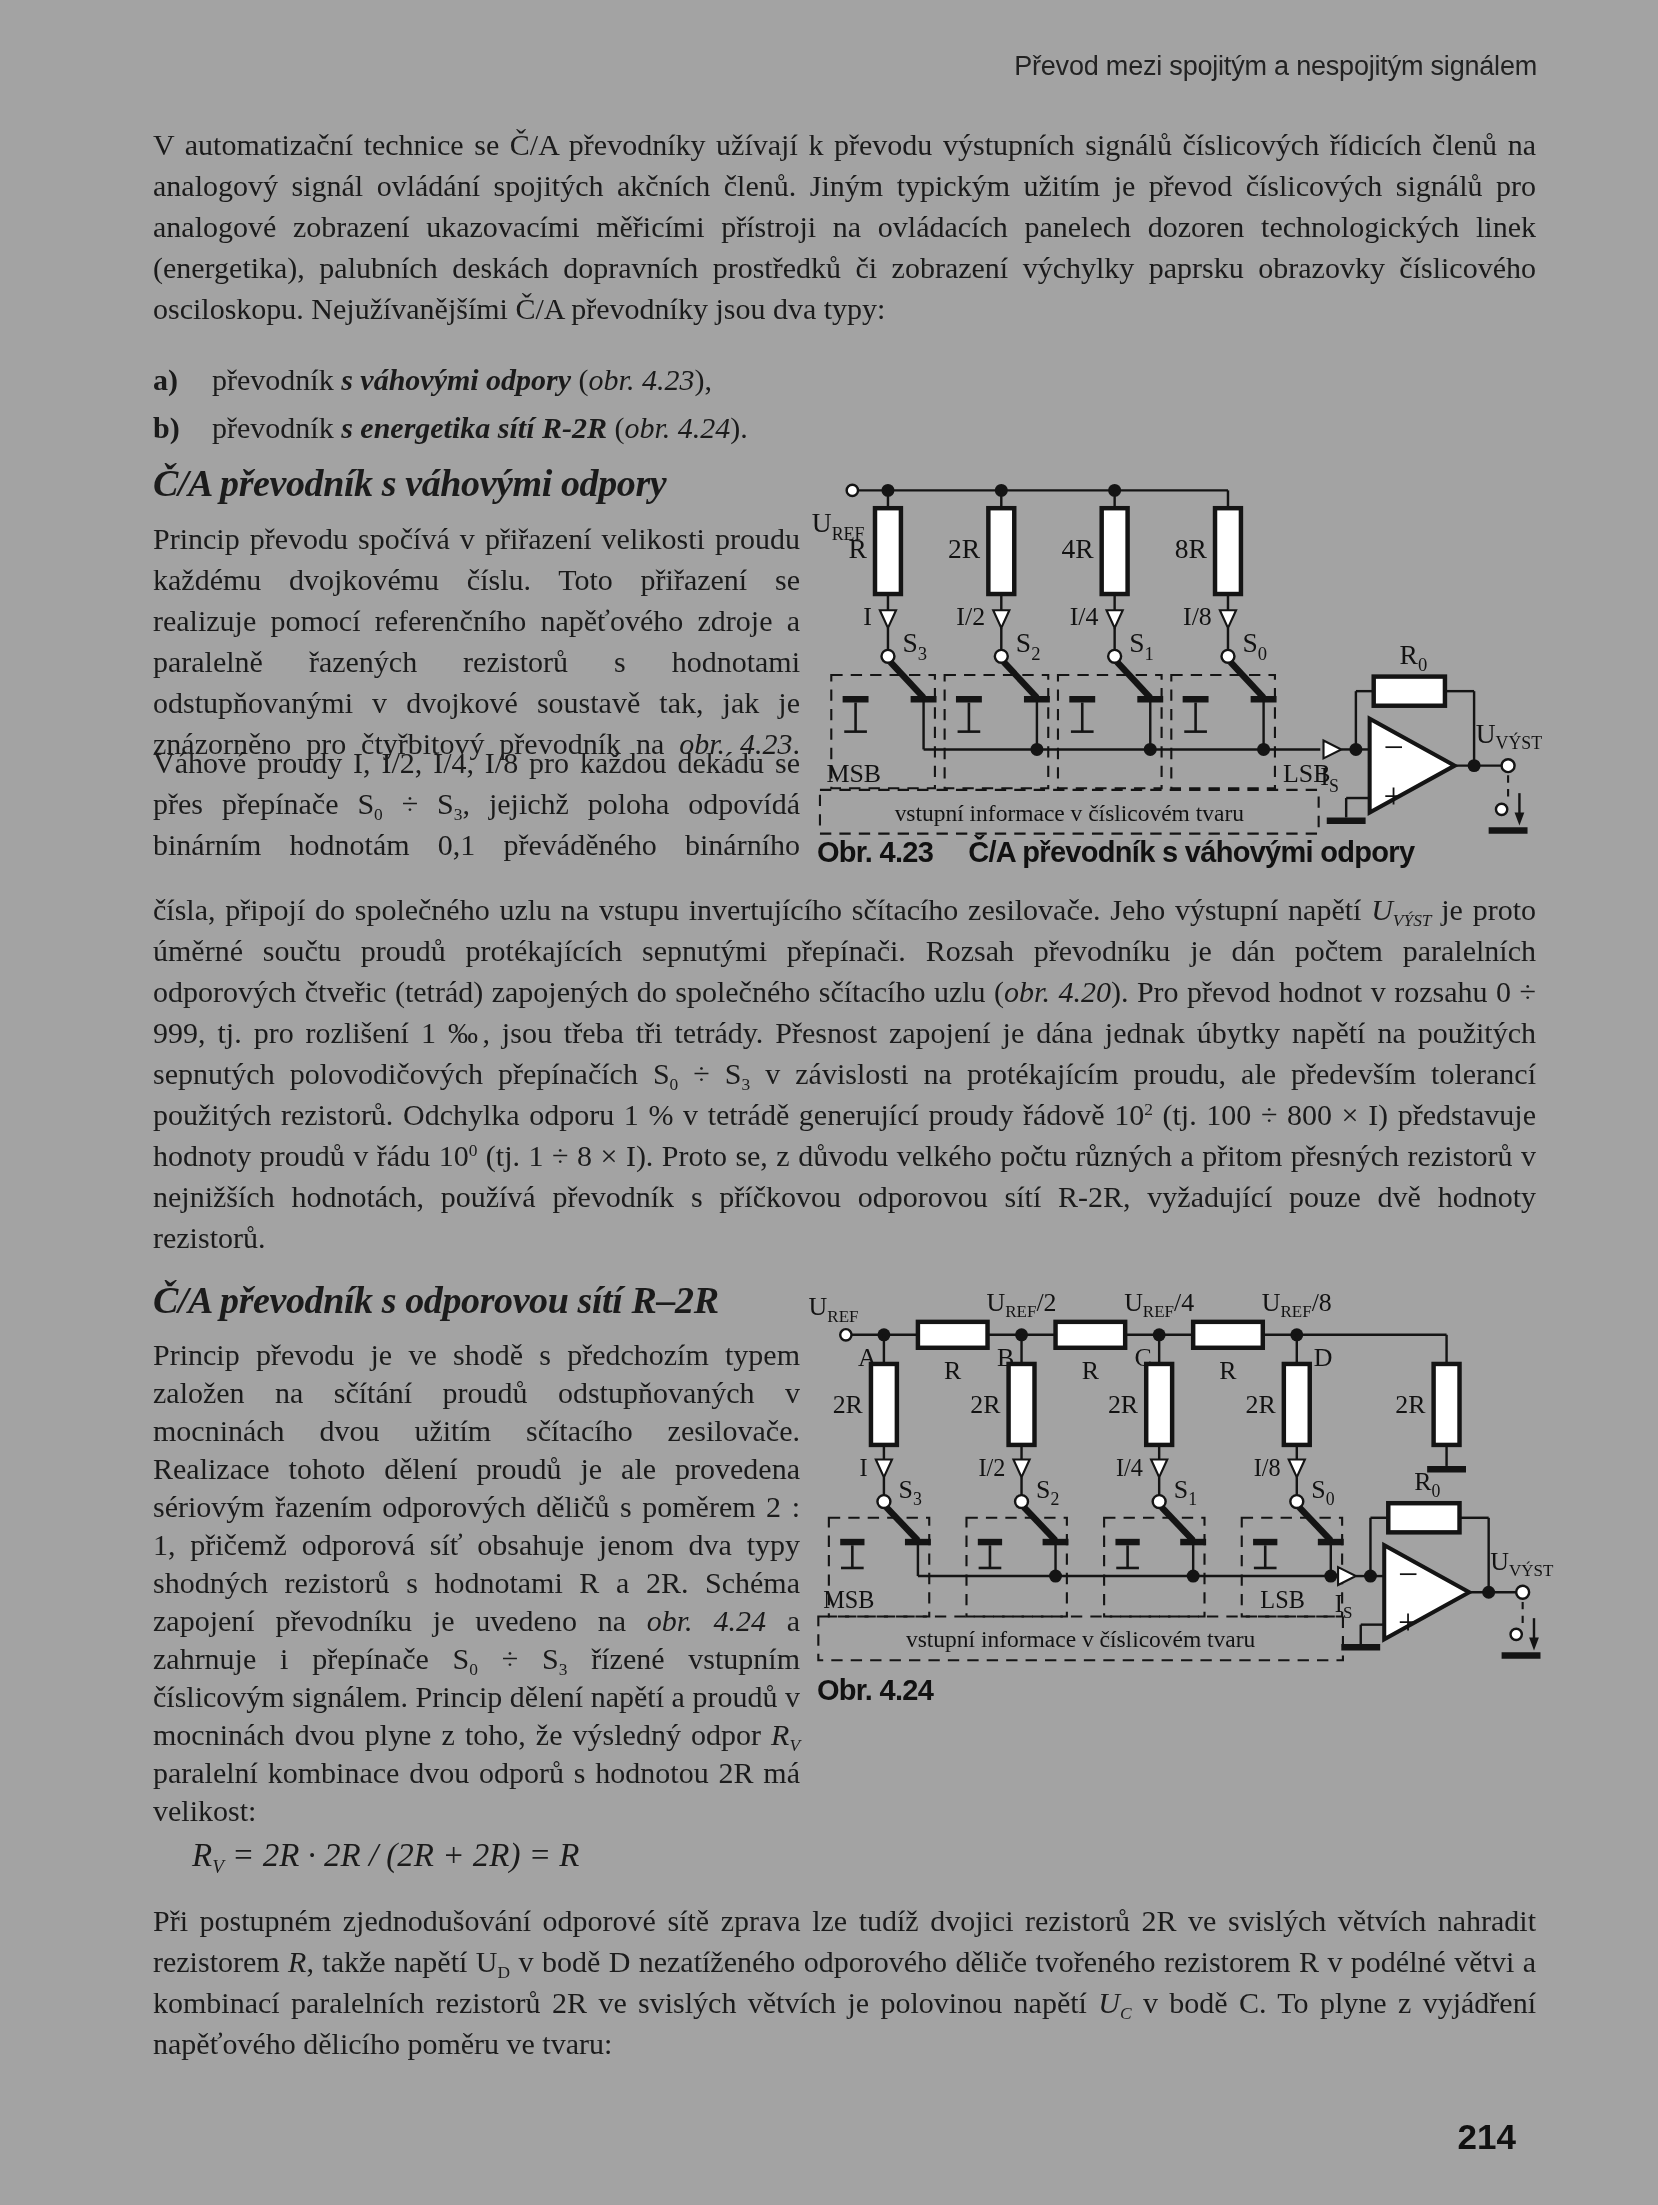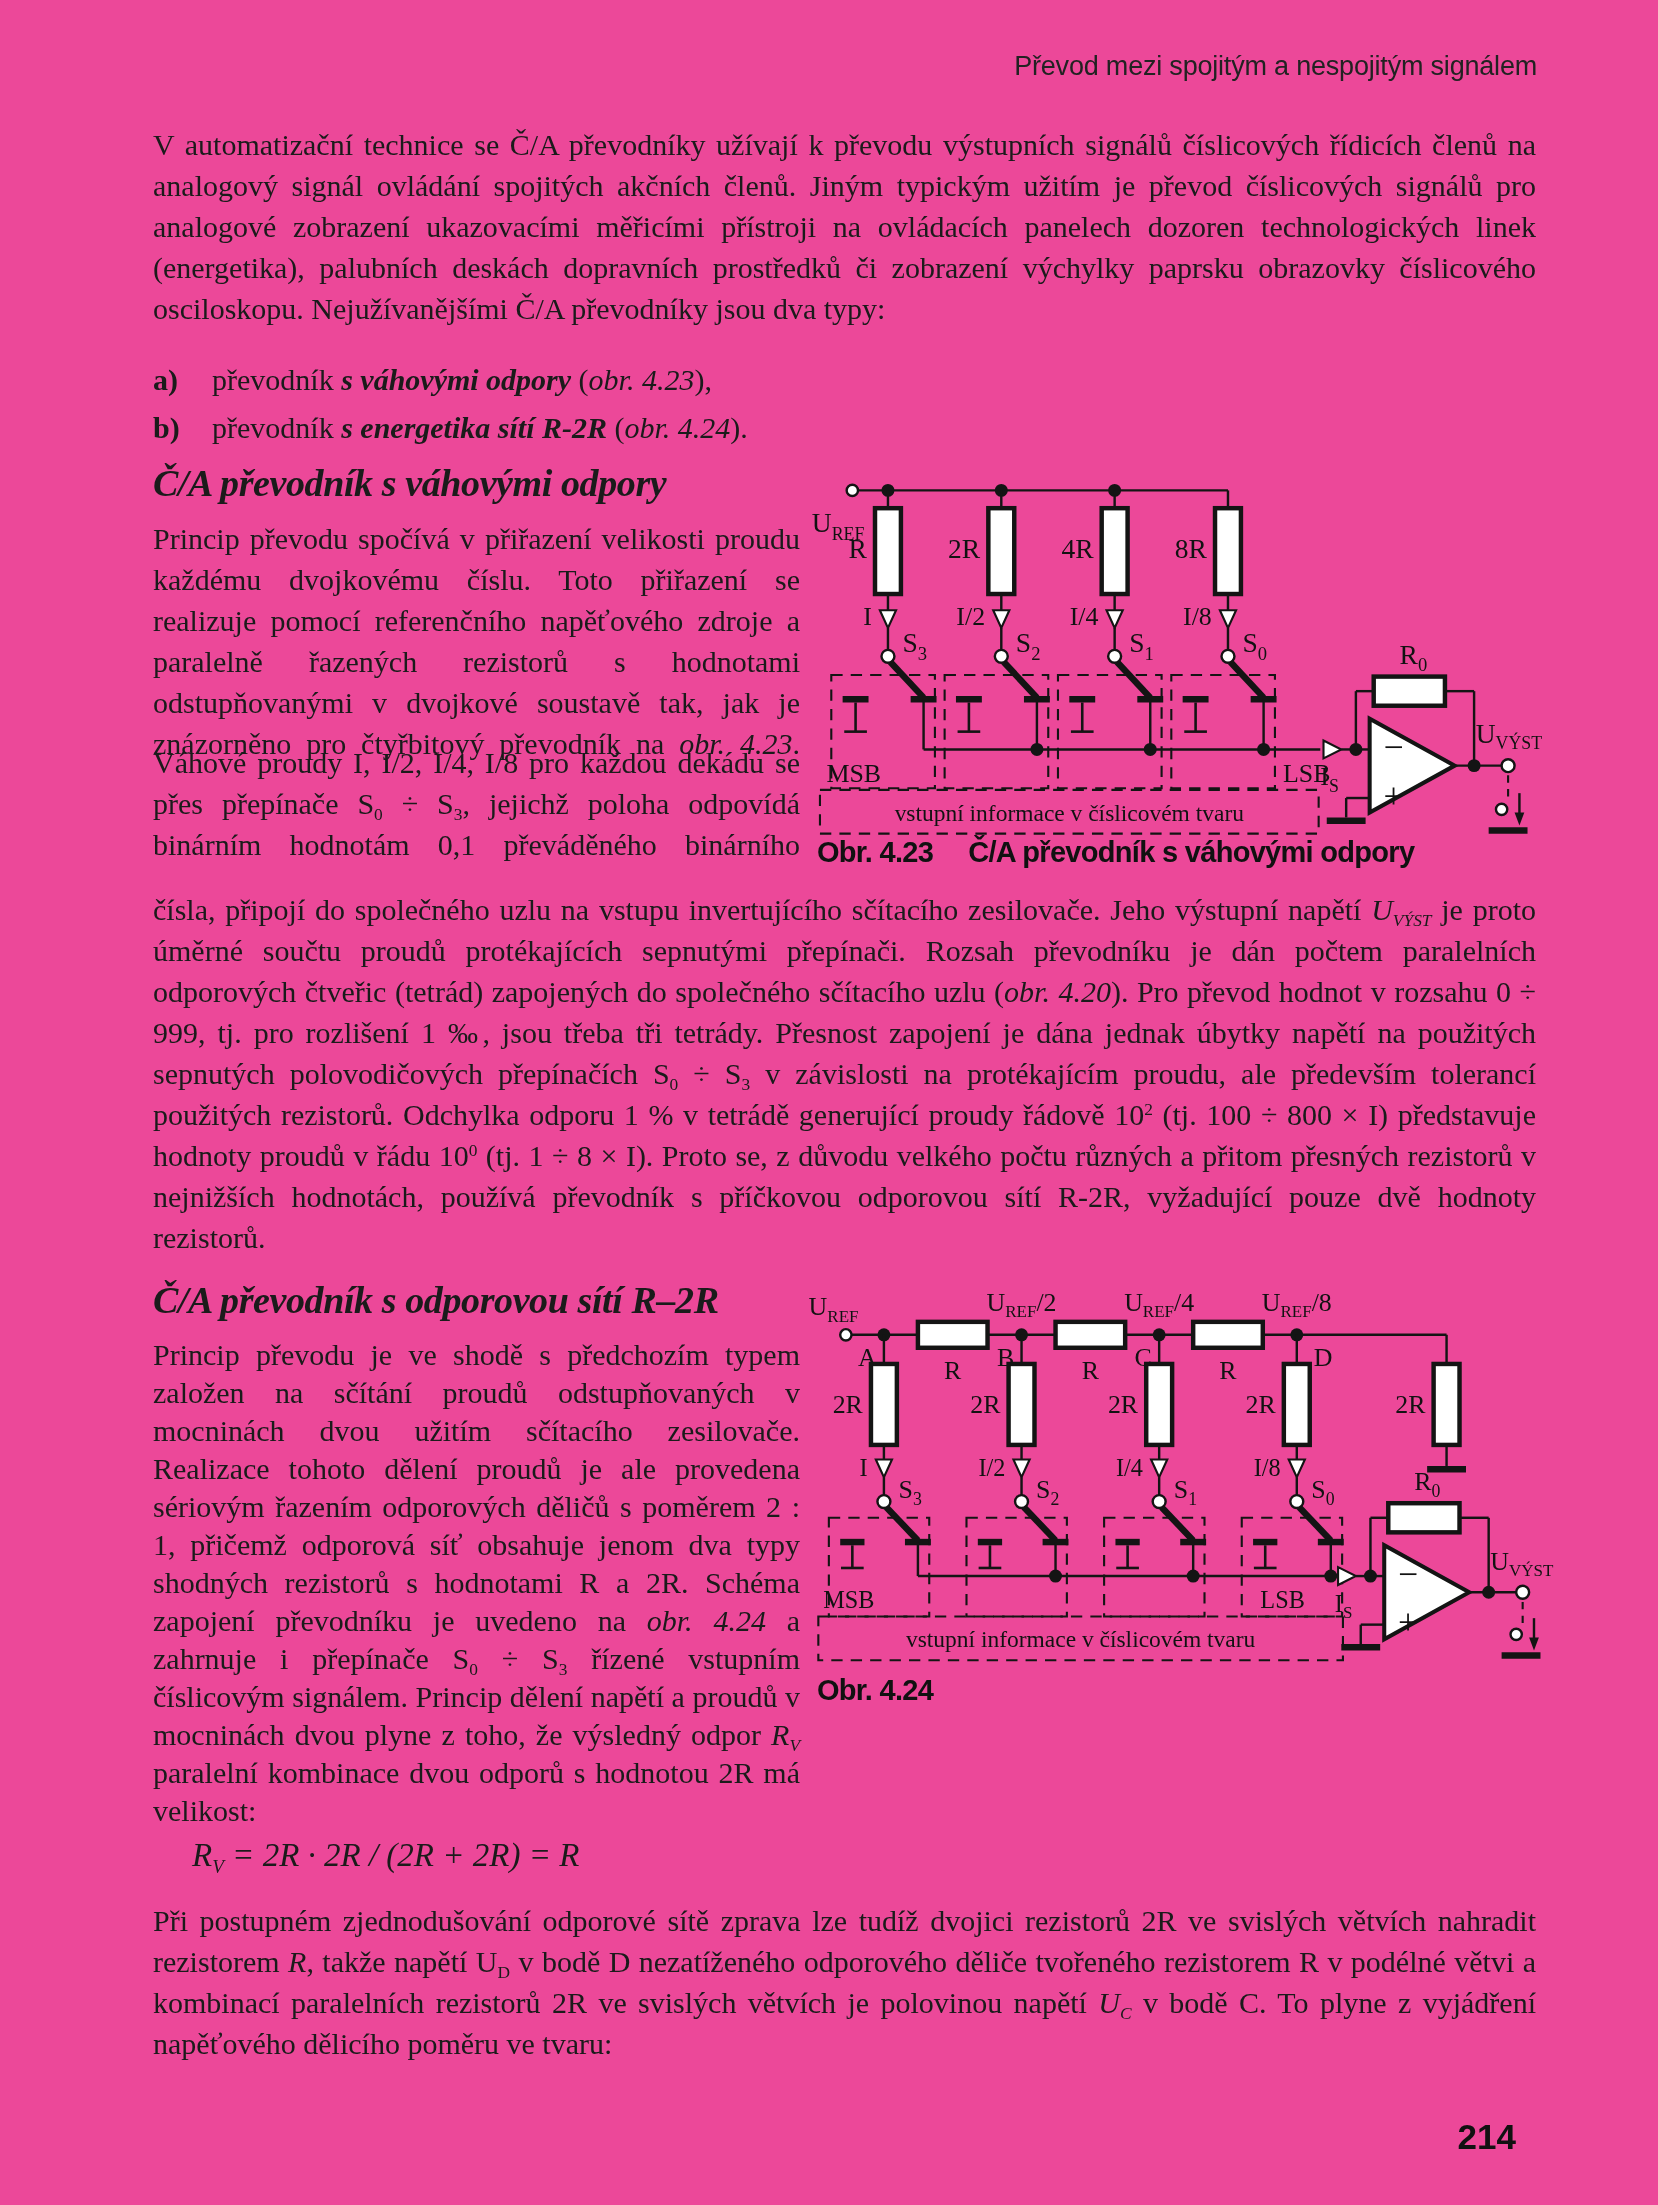--- a/index.html
+++ b/index.html
@@ -1,16 +1,16 @@
 <!DOCTYPE html>
 <html lang="cs" style="font-size:13.3px"><head>
 <meta charset="utf-8">
 <style>
   html,body{margin:0;padding:0;background:#e8e8e8;}
-  .page{position:relative;width:1659px;height:2205px;background:#ec4899;color:#1b1b1b;
+  .page{position:relative;width:1659px;height:2205px;background:#a3a3a3;color:#1b1b1b;
         font-family:"Liberation Serif","DejaVu Serif",serif;overflow:hidden;}
   .abs{position:absolute;}
   .body-text{font-size:30px;line-height:41px;text-align:justify;}
   .cont{text-align-last:justify;}
   .header-line{font-family:"Liberation Sans","DejaVu Sans",sans-serif;font-size:27px;color:#222;letter-spacing:-0.2px;}
   .sec-heading{font-size:38px;font-weight:bold;font-style:italic;letter-spacing:-0.4px;}
   .list-row{position:absolute;left:153px;width:1383px;font-size:30px;}
   .list-label{position:absolute;left:0;top:0;font-weight:bold;}
   .list-body{position:absolute;left:59px;top:0;white-space:nowrap;text-align:center;}
   .caption{font-family:"Liberation Sans","DejaVu Sans",sans-serif;font-weight:bold;font-size:29px;

